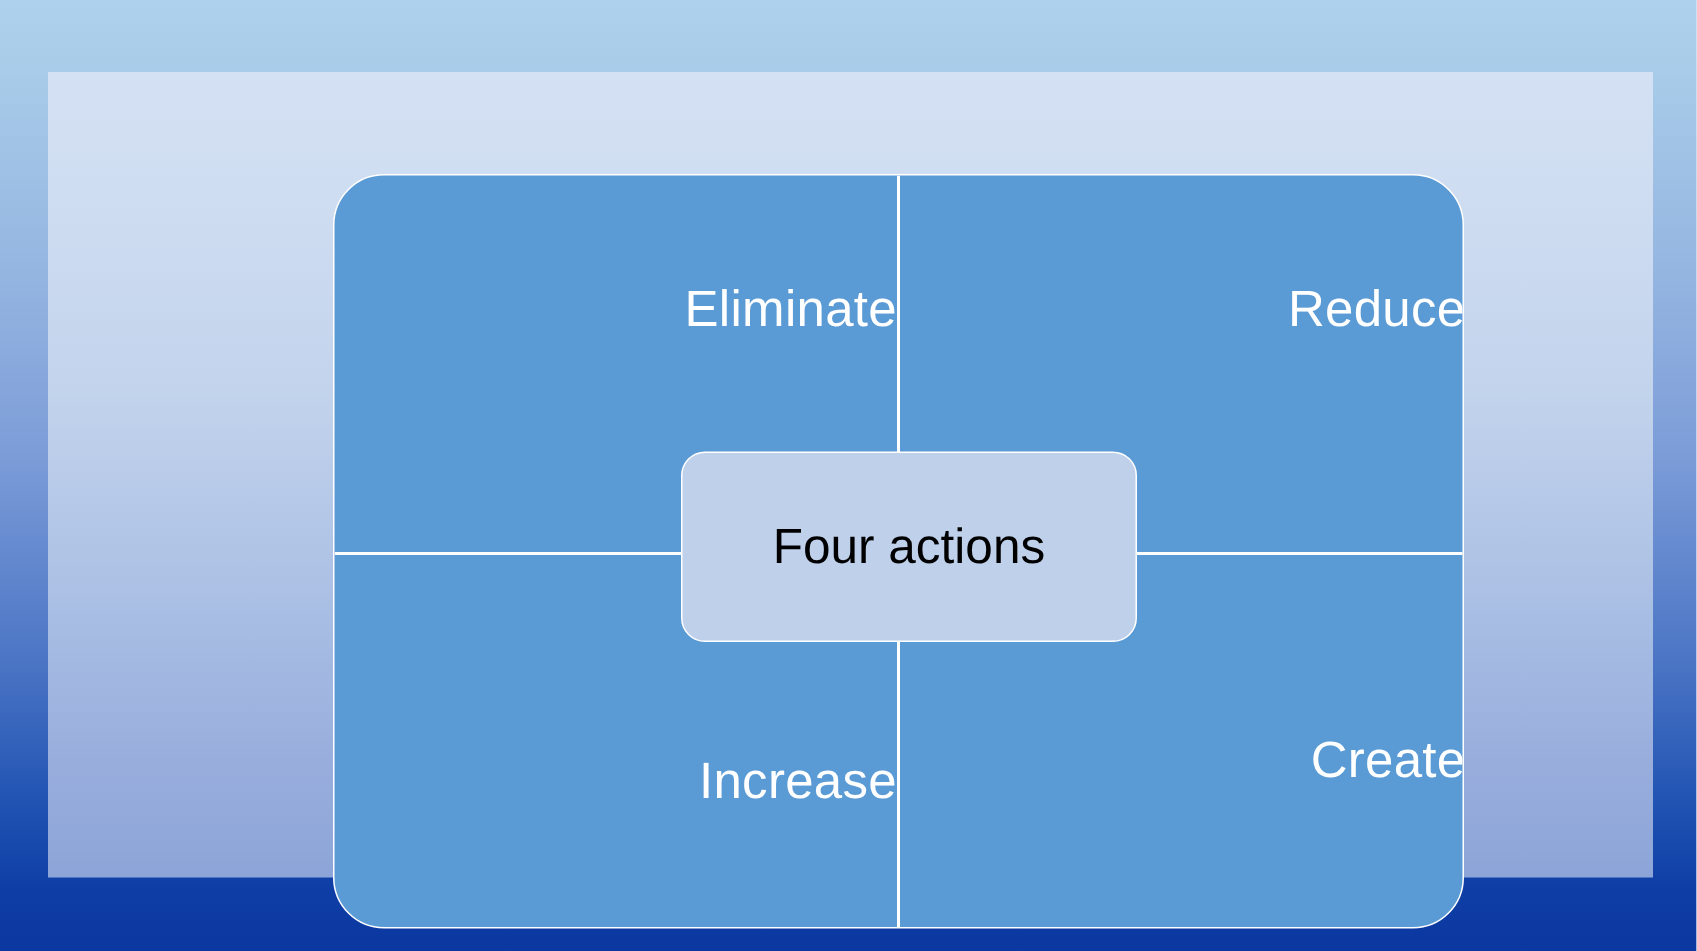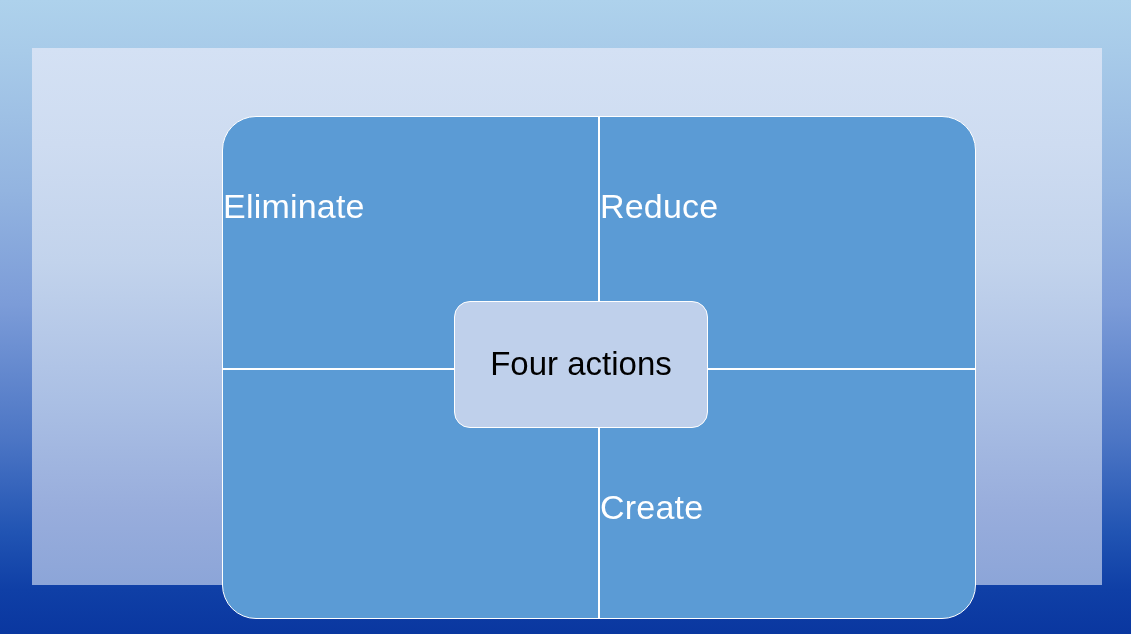--- a/index.html
+++ b/index.html
@@ -52,21 +52,21 @@
     border-radius: 34px;
     background: #5b9bd5;
     border: 1.4px solid #ffffff;
     box-sizing: border-box;
     overflow: hidden;
   }
   .quadrant {
     position: absolute;
     display: flex;
     align-items: center;
-    justify-content: flex-start;
+    justify-content: flex-end;
     color: #ffffff;
     font-size: 34px;
     font-weight: 400;
     letter-spacing: 0.2px;
     line-height: 1;
     -webkit-font-smoothing: antialiased;
   }
   
   #quad-eliminate {
     left: 0;        top: 0;
@@ -114,21 +114,21 @@
     top: 251px;
     width: 754px;
     height: 1.7px;
   }
 
   
   #center-box {
     position: absolute;
     left: 422px;
     top: 253px;
-    width: 254px;
+    width: 304px;
     height: 127px;
     border-radius: 16px;
     background: #bfd0eb;
     border: 1.3px solid #ffffff;
     box-sizing: border-box;
     display: flex;
     flex-direction: column;
     align-items: center;
     justify-content: center;
     color: #000000;
@@ -152,20 +152,23 @@
     <div id="matrix">
 
       <div class="quadrant" id="quad-eliminate">
         <span>Eliminate</span>
       </div>
 
       <div class="quadrant" id="quad-reduce">
         <span>Reduce</span>
       </div>
 
+      <div class="quadrant" id="quad-increase">
+        <span>Increase</span>
+      </div>
 
       <div class="quadrant" id="quad-create">
         <span>Create</span>
       </div>
 
       <div class="divider" id="divider-vertical"></div>
       <div class="divider" id="divider-horizontal"></div>
 
     </div>
 

